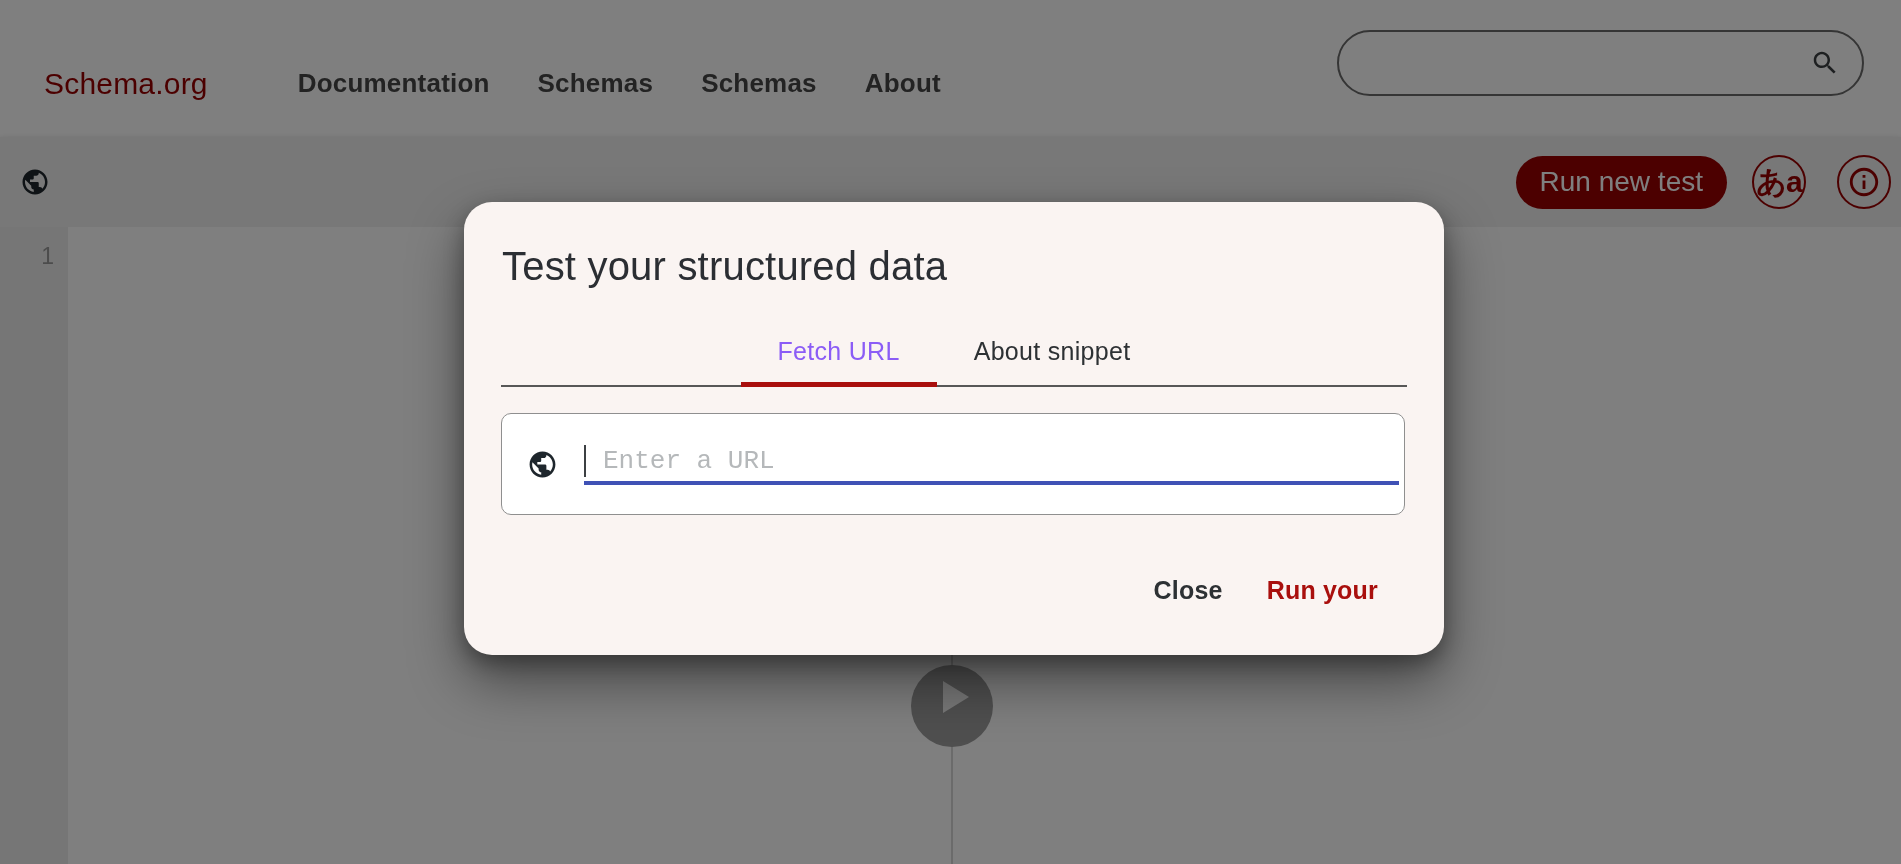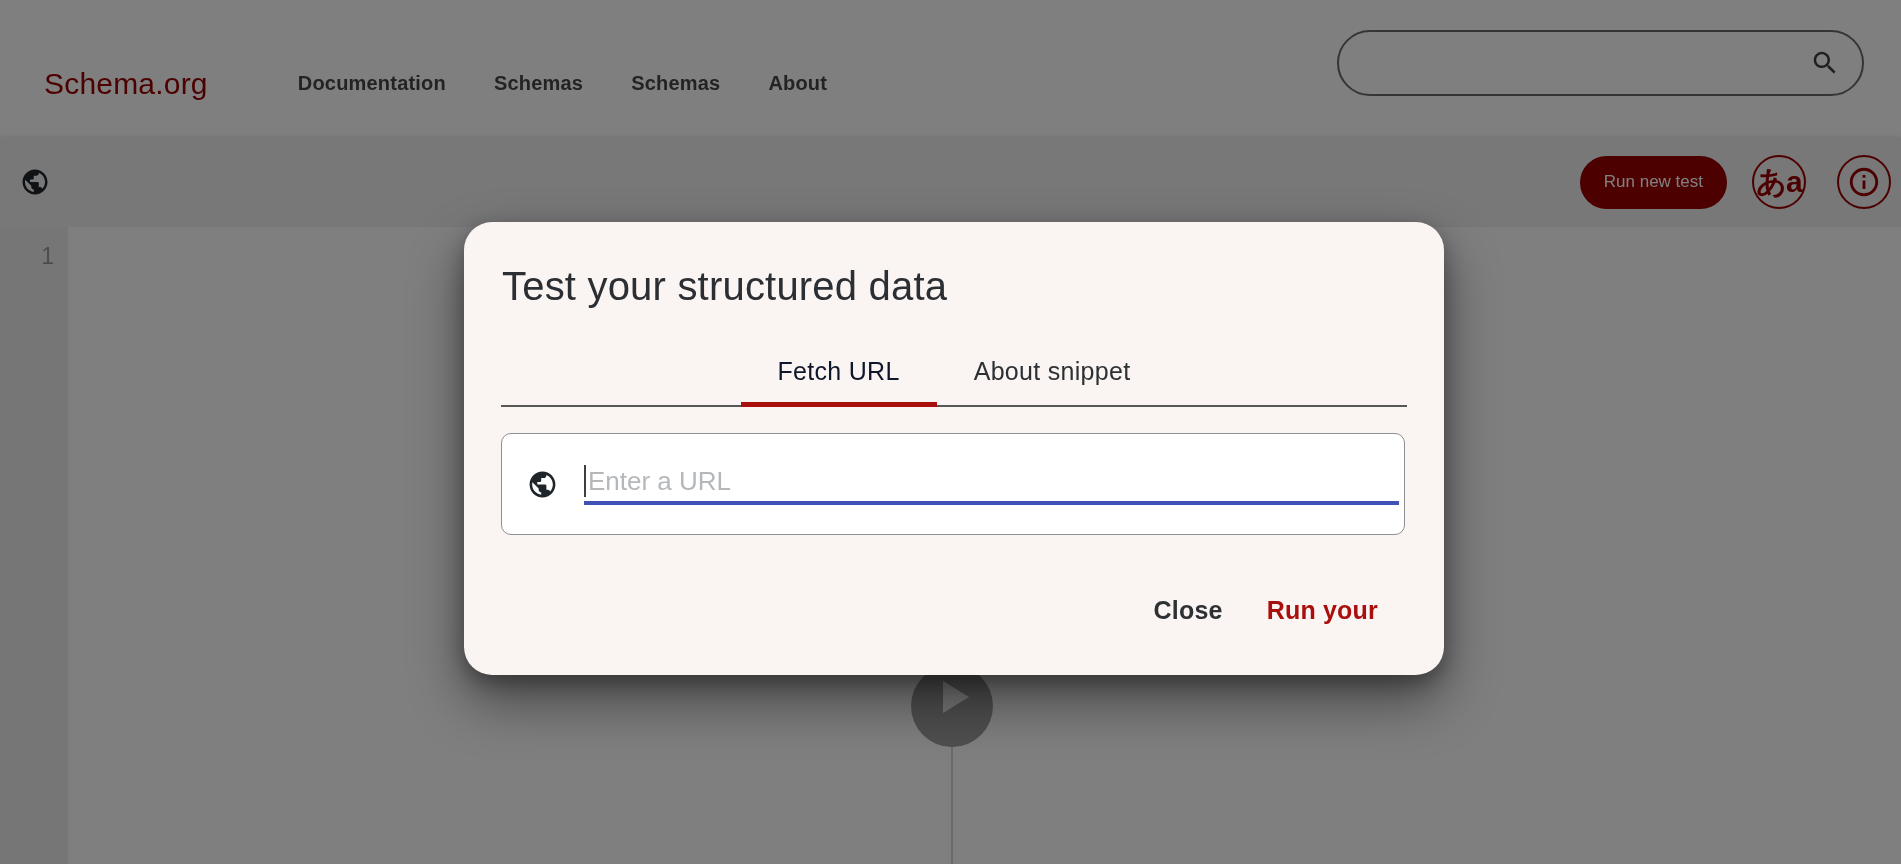--- a/index.html
+++ b/index.html
@@ -14,21 +14,21 @@
     position:absolute; top:0; left:0; right:0; height:171px;
     background:#ffffff; border-bottom:4px solid #990000;
     display:flex; align-items:center;
   }
   .logo {
     margin-left:44px; font-size:30px; font-weight:500; color:#990000;
     letter-spacing:0.2px; cursor:pointer;
   }
   .nav { display:flex; margin-left:90px; gap:48px; }
   .nav-item {
-    font-size:20px; font-weight:600; color:#474747; cursor:pointer;
+    font-size:26px; font-weight:600; color:#474747; cursor:pointer;
     letter-spacing:0.2px;
   }
   .search-pill {
     position:absolute; top:30px; right:37px; width:527px; height:66px;
     border:2px solid #6a6a6a; border-radius:34px; background:transparent;
     display:flex; align-items:center;
   }
   .search-pill input {
     flex:1; height:100%; border:none; outline:none; background:transparent;
     font-size:24px; color:#333; padding:0 10px 0 28px;
@@ -41,21 +41,21 @@
     position:absolute; top:137px; left:0; right:0; height:90px;
     background:#f0f0f0; box-shadow:0 3px 7px rgba(0,0,0,0.28);
     display:flex; align-items:center;
   }
   .toolbar-globe { margin-left:20px; display:flex; }
   .toolbar-right {
     margin-left:auto; display:flex; align-items:center; padding-right:6px;
   }
   .run-new-test {
     height:53px; padding:16px 24px; border:none; border-radius:27px;
-    background:#990000; color:#ffffff; font-size:17px; font-weight:500;
+    background:#990000; color:#ffffff; font-size:28px; font-weight:500;
     font-family:"Liberation Sans", sans-serif; cursor:pointer;
     display:flex; align-items:center;
   }
   .circle-btn {
     width:54px; height:54px; border-radius:50%; border:2px solid #990000;
     background:transparent; display:flex; align-items:center; justify-content:center;
     cursor:pointer; color:#990000;
   }
   .lang-btn { margin-left:25px; font-size:30px; font-weight:600; letter-spacing:-1px; }
   .info-btn { margin-left:31px; margin-right:4px; }
@@ -87,53 +87,52 @@
   }
 
   
   .scrim { position:absolute; inset:0; background:rgba(0,0,0,0.5); z-index:5; }
 
   
   .modal {
     position:absolute; left:464px; top:202px; width:980px; height:453px;
     background:#faf4f2; border-radius:28px; z-index:10;
     box-shadow:0 26px 55px rgba(0,0,0,0.45), 0 8px 20px rgba(0,0,0,0.30);
-    margin-top:20px;
   }
   .modal-title {
     position:absolute; left:38px; top:42px; font-size:40px; font-weight:400;
     color:#2b2e33; letter-spacing:0.2px;
   }
   .tab-bar {
     position:absolute; left:37px; right:37px; top:115px; height:70px;
     display:flex; justify-content:center; border-bottom:2px solid #575757;
   }
   .tab {
     position:relative; height:100%; padding:0 37px;
     display:flex; align-items:center; cursor:pointer;
     font-size:25px; font-weight:500; letter-spacing:0.3px; color:#2d3134;
   }
-  .tab.active { color:#0f172a; }
+  .tab.active { color:#8b5cf6; }
   .tab.active::after {
     content:""; position:absolute; left:0; right:0; bottom:-2px; height:5px;
     background:#a90f0d;
   }
   .url-box {
     position:absolute; left:37px; top:211px; width:904px; height:102px;
     background:#ffffff; border:1px solid #8f8f8f; border-radius:10px;
   }
   .url-globe { position:absolute; left:25px; top:35px; display:flex; }
   .url-field {
     position:absolute; left:82px; right:5px; top:15px; height:56px;
     border-bottom:4px solid #3f51b5;
   }
   .url-field input {
-    position:absolute; left:4px; right:0; bottom:2px; height:36px; width:98%;
+    position:absolute; left:19px; right:0; bottom:2px; height:36px; width:98%;
     border:none; outline:none; background:transparent;
-    font-size:26px; color:#3c4043; font-family:Liberation Sans, sans-serif;
+    font-size:26px; color:#3c4043; font-family:Liberation Mono, monospace;
   }
   .url-field input::placeholder { color:#b5b8ba; opacity:1; }
   .caret {
     position:absolute; left:0; bottom:4px; width:2px; height:32px; background:#3c4043;
   }
   .actions {
     position:absolute; right:64px; top:368px; height:40px;
     display:flex; align-items:center; gap:40px;justify-content:center;
   }
   .btn-text {

